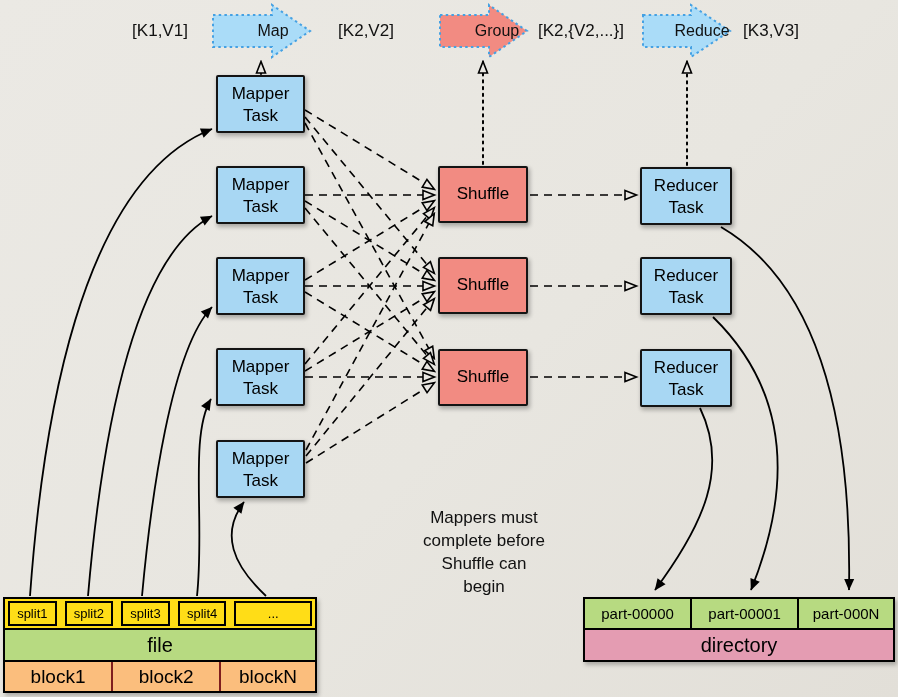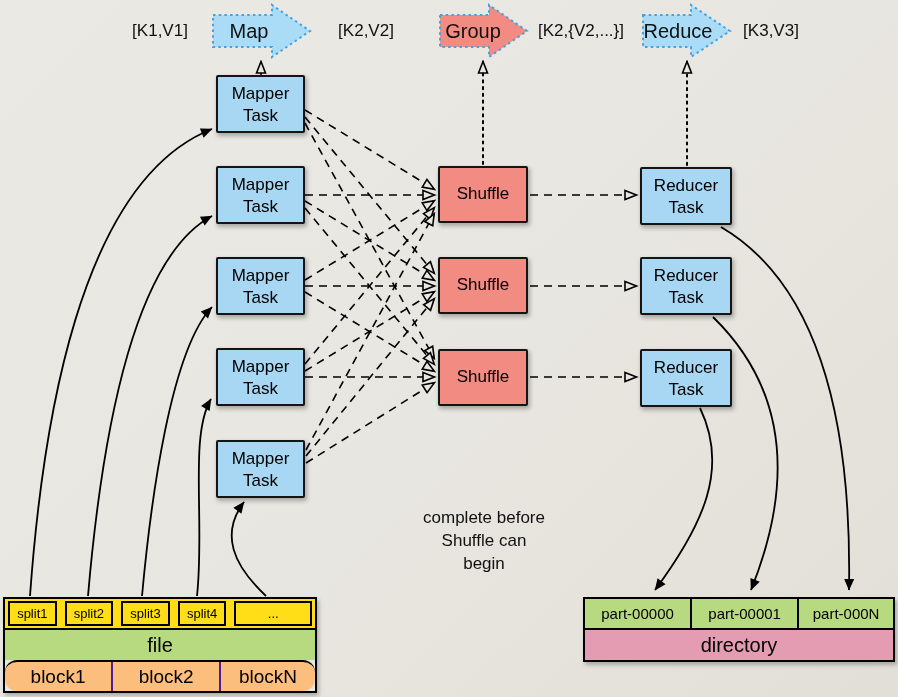--- a/index.html
+++ b/index.html
@@ -9,22 +9,22 @@
     background:linear-gradient(135deg,#ebe9e4 0%, #e8e6e0 55%, #e2dfd8 100%);
   }
   #arrows{position:absolute; left:0; top:0; width:898px; height:697px;}
 
   
   .flow-label{
     position:absolute; text-align:center; font-size:17px; color:#111;
     height:20px; line-height:20px;
   }
   .arrow-label{
-    position:absolute; text-align:center; font-size:20px; color:#111;
-    height:20px; line-height:20px;
+    position:absolute; text-align:center; font-size:16px; color:#111;
+    height:20px; line-height:20px;padding-left:24px;
   }
 
   
   .node{
     position:absolute; box-sizing:border-box;
     border:2px solid #141414; border-radius:2px;
     text-align:center; color:#000; font-size:17px;
     box-shadow:1.5px 2.5px 4px rgba(0,0,0,.28);
   }
   .node.blue{background:#a8d7f3;}
@@ -48,23 +48,23 @@
   .cells{align-items:stretch;}
   .cell{box-sizing:border-box; display:flex; align-items:center; justify-content:center; color:#000;}
 
   .splits-row{background:#ffdd17; height:29px; padding:2px 3px; gap:8px;}
   .split-cell{border:2px solid #000; background:#ffdd17; font-size:13px; flex:1;}
   .split-cell.wide{flex:1.65;}
 
   .file-row{background:#b7da81; height:32px;}
   .file-row .cell{flex:1; font-size:20px;}
 
-  .blocks-row{background:#fbbe7d; height:31px;border-radius:12px;}
+  .blocks-row{background:#fbbe7d; height:31px;}
   .block-cell{font-size:19px; flex:1.13;}
-  .block-cell + .block-cell{border-left:2px solid #4c1d95;}
+  .block-cell + .block-cell{border-left:2px solid #7f1d1d;}
   .block-cell.last{flex:1;}
 
   .parts-row{background:#b7da81; height:29px;}
   .part-cell{font-size:15px; flex:1.12;}
   .part-cell + .part-cell{border-left:2px solid #000;}
   .part-cell.last{flex:1;}
 
   .dir-row{background:#e49cb2; height:32px;}
   .dir-row .cell{flex:1; font-size:20px;}
 </style>
@@ -184,20 +184,21 @@
   <div class="node blue two" style="left:640px;top:257px;width:92px;height:58px;">
     <span class="l">Reducer</span>
     <span class="l">Task</span>
   </div>
   <div class="node blue two" style="left:640px;top:349px;width:92px;height:58px;">
     <span class="l">Reducer</span>
     <span class="l">Task</span>
   </div>
 
   <div class="note">
+    <span>Mappers must</span>
     <span>complete before</span>
     <span>Shuffle can</span>
     <span>begin</span>
   </div>
 
   <div class="io-table" style="left:3px;top:597px;width:314px;">
     <div class="io-row cells splits-row">
       <div class="cell split-cell">split1</div>
       <div class="cell split-cell">split2</div>
       <div class="cell split-cell">split3</div>

